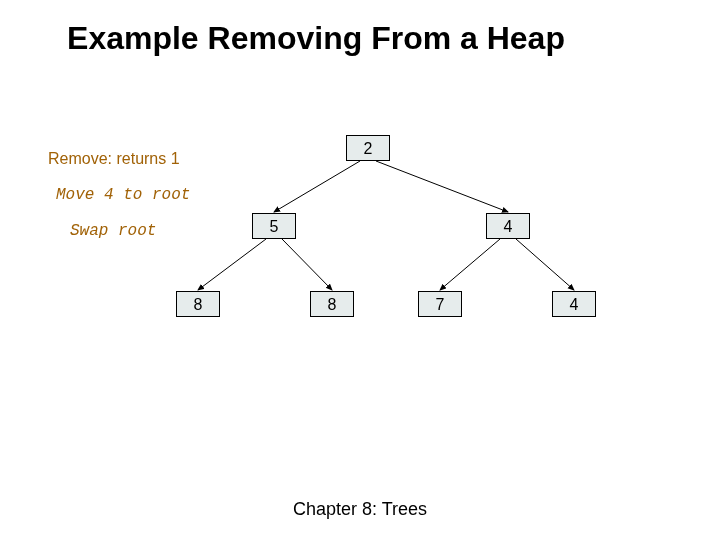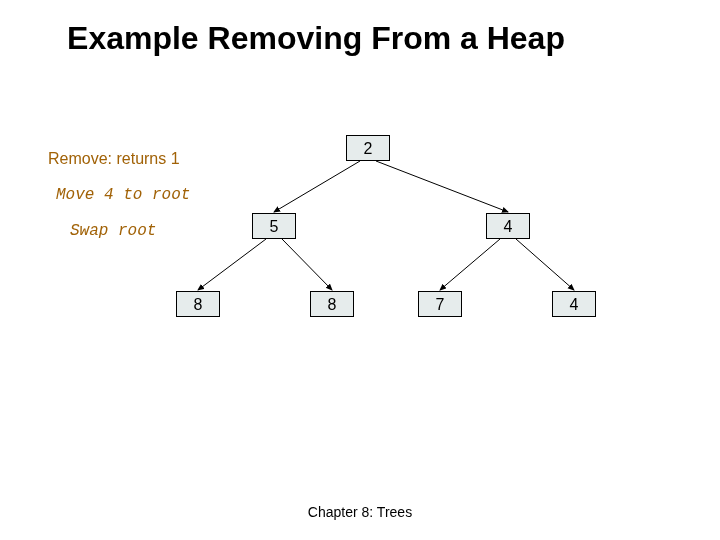--- a/index.html
+++ b/index.html
@@ -30,21 +30,21 @@
   .caption.italic {
     font-style: italic;
     font-family: Liberation Mono, monospace;
   }
   .footer {
     position: absolute;
     bottom: 20px;
     left: 0;
     width: 720px;
     text-align: center;
-    font-size: 14px;
+    font-size: 18px;
     color: #000;
   }
   .node {
     position: absolute;
     width: 44px;
     height: 26px;
     border: 1px solid #000;
     background: #e6ecec;
     text-align: center;
     line-height: 26px;

